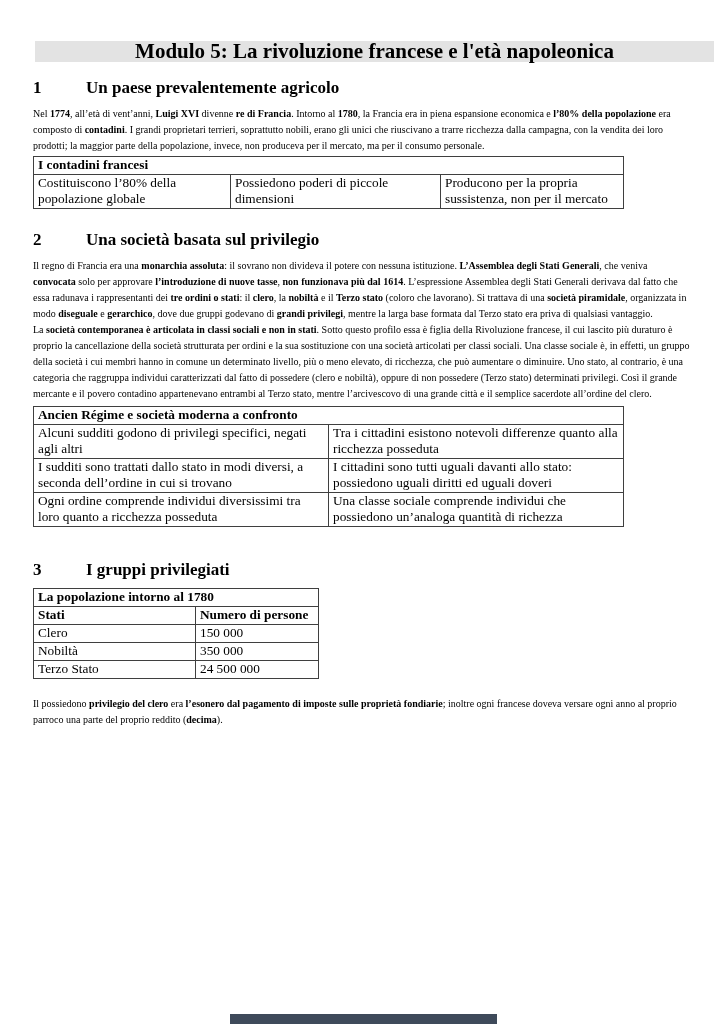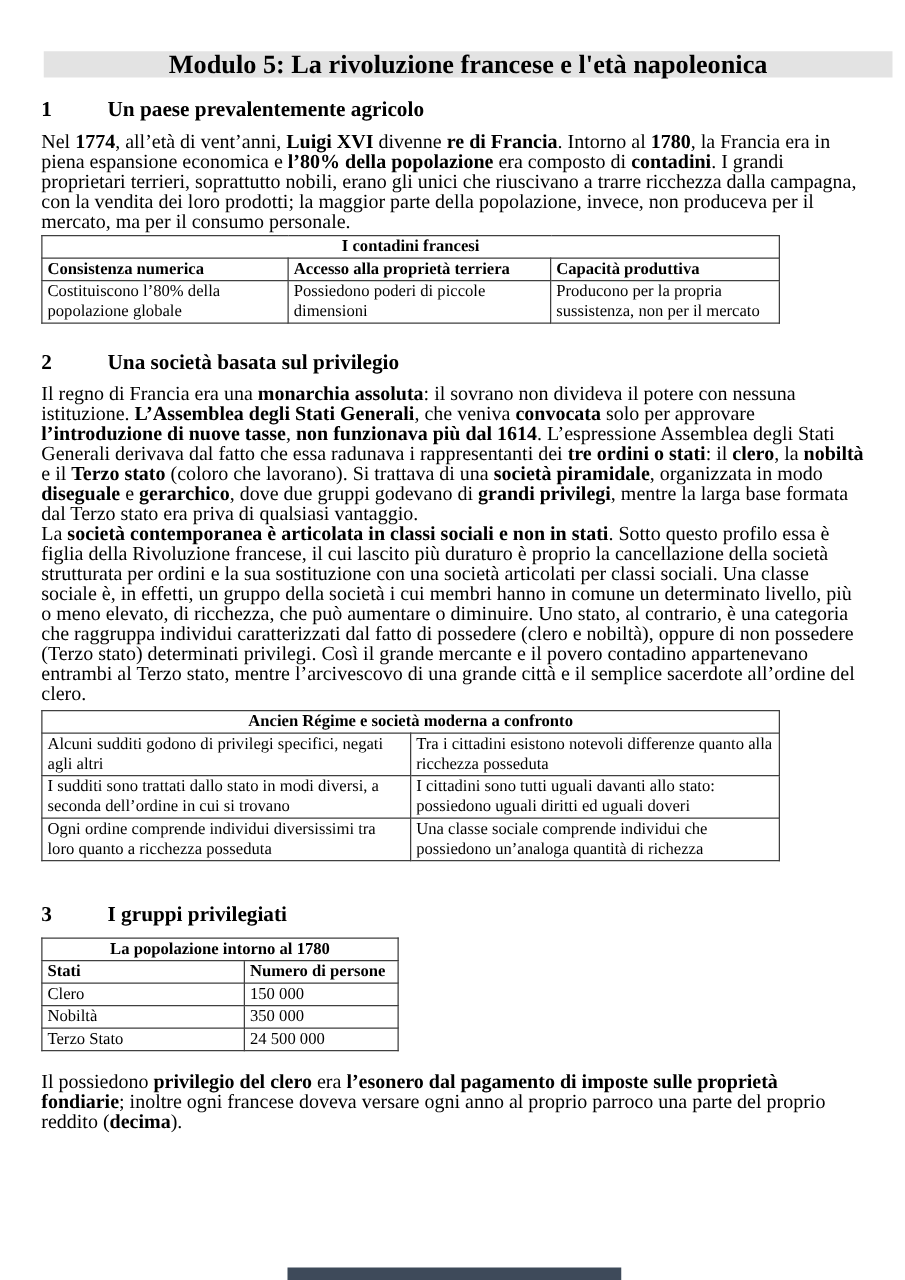--- a/index.html
+++ b/index.html
@@ -19,34 +19,34 @@
     background:var(--title-bar-bg);
     margin-left:2px;margin-right:-22px;
     height:21px;line-height:21px;
     text-align:center;font-weight:bold;font-size:21px;
   }
   .heading{display:flex;font-weight:bold;font-size:17px;line-height:22px;}
   .heading .hnum{width:53px;flex:0 0 53px;}
   .h1{margin-top:15px;}
   .h2{margin-top:20px;}
   .h3{margin-top:32px;}
-  .para{font-size:16px;line-height:16px;margin-top:7px;}
+  .para{font-size:10px;line-height:16px;margin-top:7px;}
   .para b{font-weight:bold;}
   .para.cont{margin-top:0;}
   .p3{margin-top:17px;}
   table.tbl{
     border-collapse:collapse;table-layout:fixed;
     font-size:13.3px;line-height:16px;
   }
   table.tbl td{
     border:1px solid var(--table-border);
     padding:0 4px 1px 4px;vertical-align:top;
     overflow:hidden;
   }
-  td.cap{text-align:center;font-weight:bold;}
+  td.cap{text-align:left;font-weight:bold;}
   td.hd{font-weight:bold;}
   td.num{padding-right:6px;}
   .t1{width:590px;margin-top:2px;}
   .t2{width:590px;margin-top:4px;}
   .t3{width:285px;margin-top:7px;padding-left:13px;}
   .bottom-bar{
     position:absolute;left:230px;bottom:0;
     width:267px;height:10px;background:var(--bottom-bar);
   }
 </style>
@@ -68,25 +68,20 @@
 
   <table class="tbl t1">
     <colgroup>
         <col style="width:197px">
         <col style="width:210px">
         <col style="width:183px">
       </colgroup>
     <tbody>
         <tr>
       <td class="cap" colspan="3">I contadini francesi</td>
-    </tr>
-    <tr>
-      <td class="hd">Consistenza numerica</td>
-      <td class="hd">Accesso alla proprietà terriera</td>
-      <td class="hd">Capacità produttiva</td>
     </tr>
     <tr>
       <td>Costituiscono l’80% della popolazione globale</td>
       <td>Possiedono poderi di piccole dimensioni</td>
       <td>Producono per la propria sussistenza, non per il mercato</td>
     </tr>
   </tbody>
     </table>
 
   <div class="heading h2">

